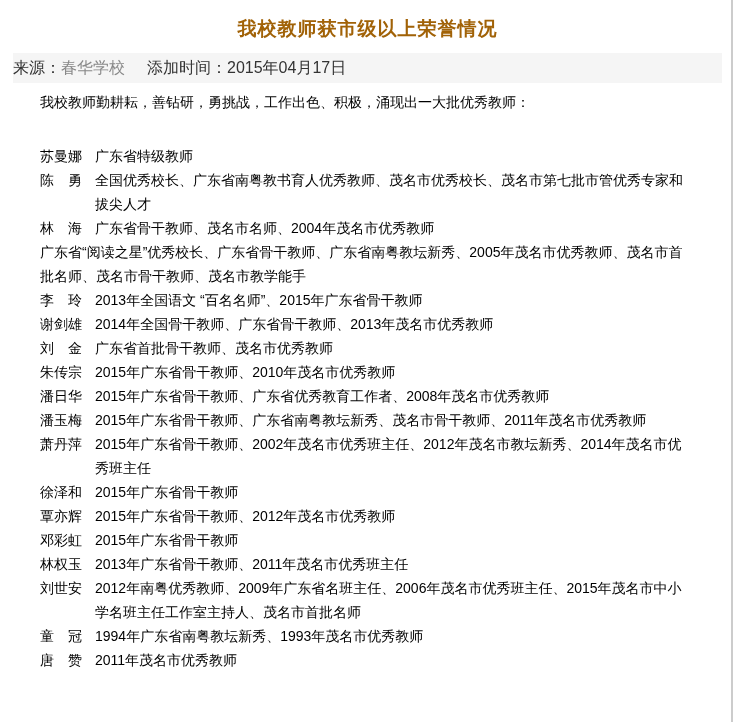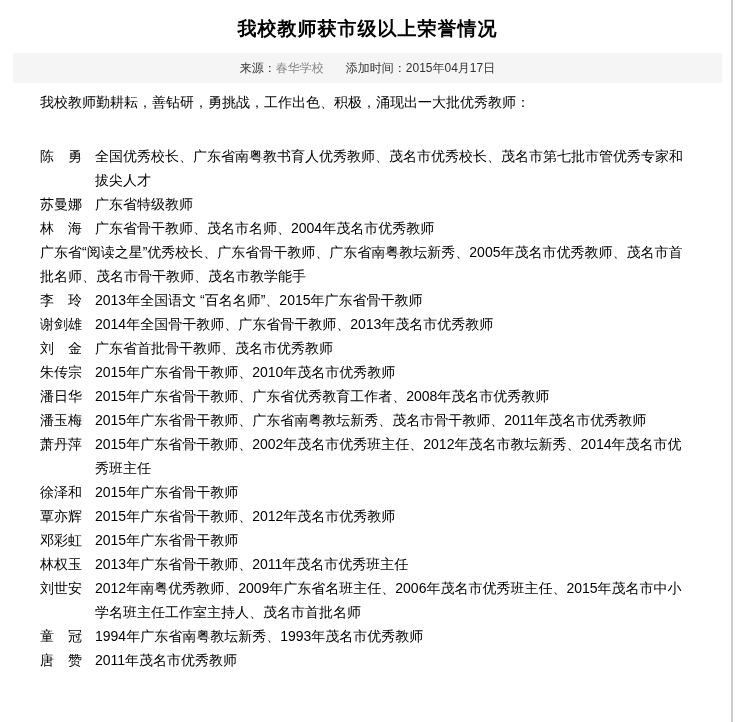--- a/index.html
+++ b/index.html
@@ -19,30 +19,30 @@
     width: 2px;
     height: 722px;
     background: var(--border-color, #cccccc);
   }
   .title {
     font-size: 19px;
     font-weight: bold;
     text-align: center;
     padding-top: 16px;
     height: 40px;
-    color: #000000;
+    color: #a16207;
     letter-spacing: 1px;
   }
   .meta-band {
     margin: 13px 13px 0 13px;
     height: 30px;
     line-height: 30px;
     background: var(--meta-bg, #f5f5f5);
-    text-align: center;
-    font-size: 12px;
+    text-align: left;
+    font-size: 16px;
     color: #333333;
   }
   .meta-band .source-value {
     color: var(--source-color, #888888);
   }
   .meta-gap { display: inline-block; width: 22px; }
   .content {
     padding: 0 45px 0 40px;
   }
   .intro {
@@ -79,27 +79,27 @@
   <h1 class="title">我校教师获市级以上荣誉情况</h1>
 
   <div class="meta-band">
     <span>来源：</span><span class="source-value">春华学校</span><span class="meta-gap"></span><span>添加时间：</span><span>2015年04月17日</span>
   </div>
 
   <div class="content">
     <p class="intro">我校教师勤耕耘，善钻研，勇挑战，工作出色、积极，涌现出一大批优秀教师：</p>
     <ul class="teacher-list" id="teacher-list">
   <li class="teacher-row">
-    <span class="teacher-name">陈　勇</span>
-    <span class="teacher-honors">全国优秀校长、广东省南粤教书育人优秀教师、茂名市优秀校长、茂名市第七批市管优秀专家和拔尖人才</span>
+    <span class="teacher-name">苏曼娜</span>
+    <span class="teacher-honors">广东省特级教师</span>
   </li>
 
   <li class="teacher-row">
-    <span class="teacher-name">苏曼娜</span>
-    <span class="teacher-honors">广东省特级教师</span>
+    <span class="teacher-name">陈　勇</span>
+    <span class="teacher-honors">全国优秀校长、广东省南粤教书育人优秀教师、茂名市优秀校长、茂名市第七批市管优秀专家和拔尖人才</span>
   </li>
 
   <li class="teacher-row">
     <span class="teacher-name">林　海</span>
     <span class="teacher-honors">广东省骨干教师、茂名市名师、2004年茂名市优秀教师</span>
   </li>
 
   <li class="teacher-row">
     <span class="teacher-honors">广东省“阅读之星”优秀校长、广东省骨干教师、广东省南粤教坛新秀、2005年茂名市优秀教师、茂名市首批名师、茂名市骨干教师、茂名市教学能手</span>
   </li>

